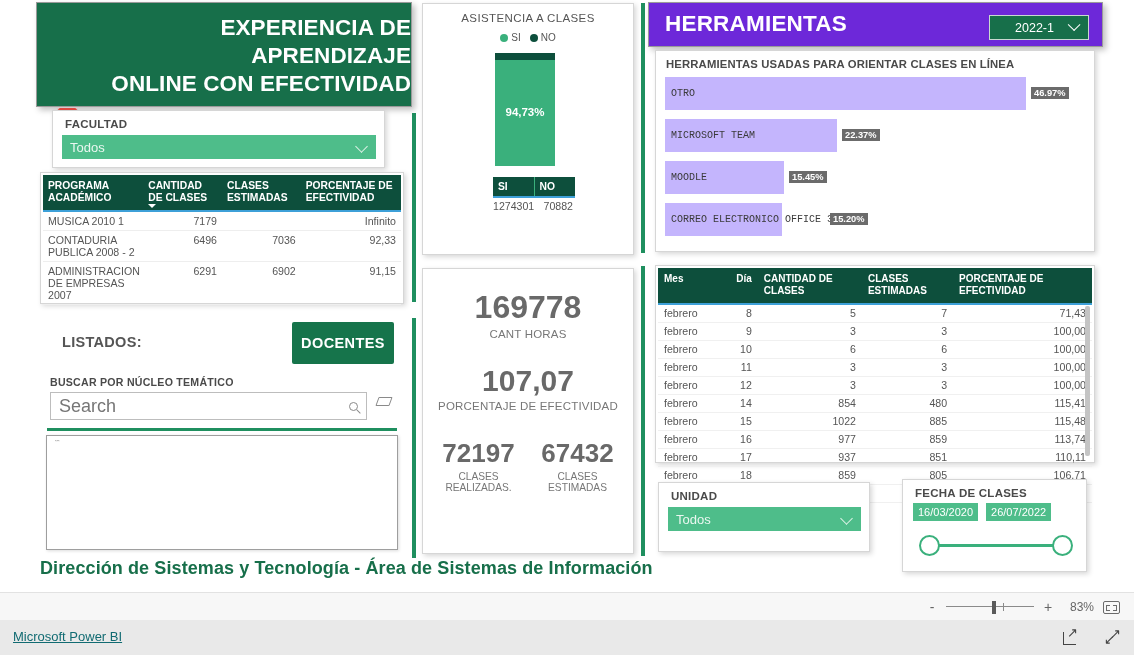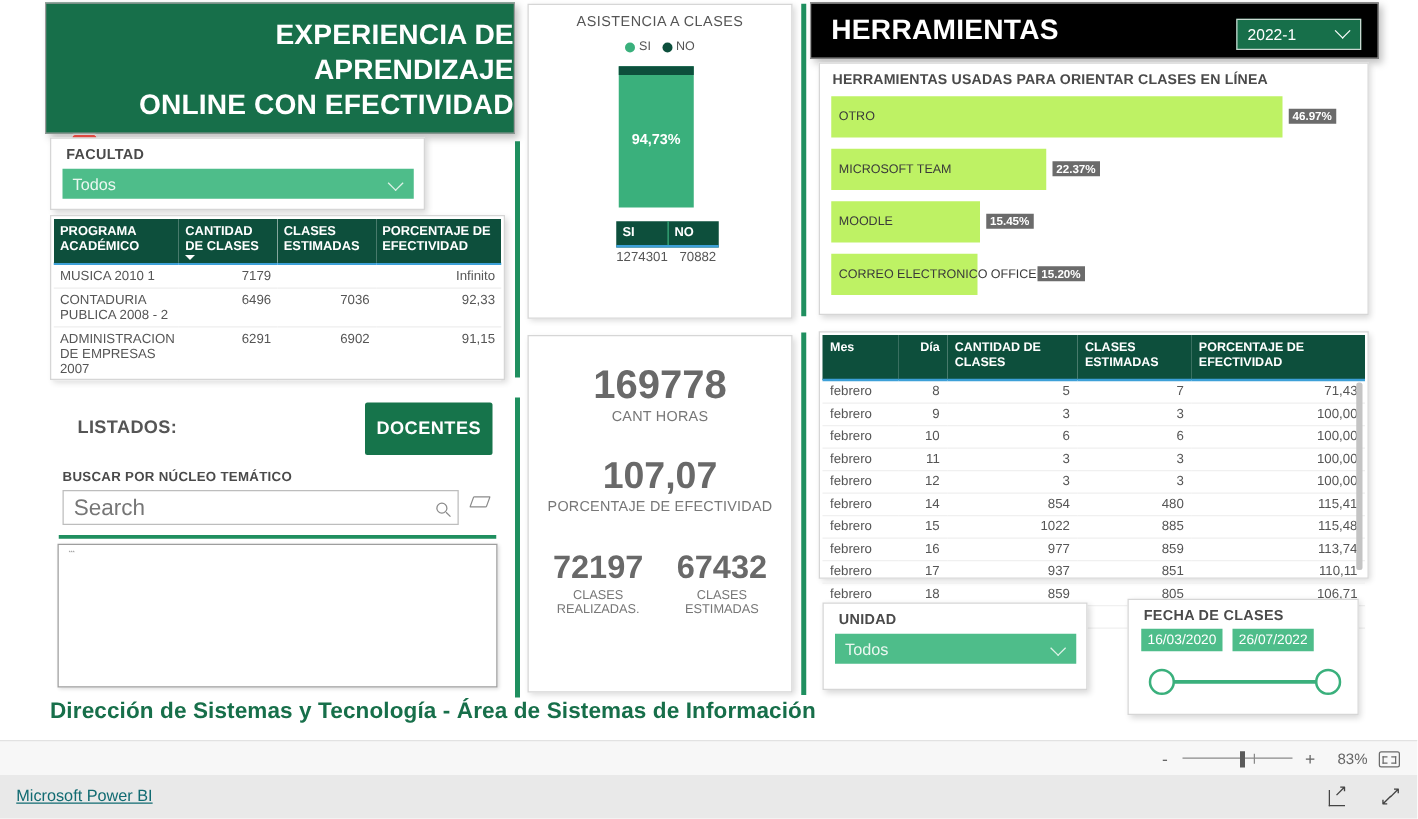--- a/index.html
+++ b/index.html
@@ -42,21 +42,21 @@
   }
   .cal-ico::after {
     content: ""; position: absolute; left: 2px; right: 2px; top: 9px; bottom: 2px;
     background:
       repeating-linear-gradient(to right,#b9b9b9 0 1px,transparent 1px 4.5px),
       repeating-linear-gradient(to bottom,#b9b9b9 0 1px,transparent 1px 4.5px);
   }
   .date-txt { color: #fff; font-size: 14.5px; font-weight: bold; }
 
   
-  #facultad-card { left: 40px; top: 110px; width: 300px; height: 58px; }
+  #facultad-card { left: 52px; top: 110px; width: 333px; height: 58px; }
   .slicer-label {
     font-size: 11.5px; font-weight: bold; color: #4a4a4a;
     letter-spacing: .25px; padding: 7px 0 0 12px;
   }
   .slicer-box {
     margin: 5px 8px 0 9px; height: 24px; background: #4ebd8a;
     display: flex; align-items: center; padding: 0 8px;
     position: relative;
   }
   .slicer-box .val { color: #eaf7f0; font-size: 13px; }
@@ -187,22 +187,23 @@
   .kpi-sub { text-align: center; font-size: 11.5px; color: #777; margin-top: 2px; letter-spacing: .2px; }
   #kpi2 { font-size: 30px; padding-top: 24px; }
   .kpi-row { display: flex; justify-content: space-around; margin-top: 26px; padding: 0 6px; }
   .kpi-cell { text-align: center; flex: 1; }
   .kpi-cell .v { font-size: 26px; font-weight: bold; color: #696969; }
   .kpi-cell .l { font-size: 10.2px; color: #777; margin-top: 2px; }
 
   
   #herr-banner {
     position: absolute; left: 648px; top: 2px; width: 455px; height: 45px;
-    background: #000000; border: 1px solid #9a9a9a;
+    background: #6d28d9; border: 1px solid #9a9a9a;
     box-shadow: 3px 3px 6px rgba(0,0,0,.25);
+    text-align: center;
   }
   #herr-title {
     position: absolute; left: 16px; top: 8px;
     color: #fff; font-size: 22.5px; font-weight: bold; letter-spacing: .2px;
   }
   #year-select {
     position: absolute; right: 13px; top: 12px; width: 100px; height: 25px;
     border: 1.4px solid #c9d8d1; background: #176f4a;
     display: flex; align-items: center; padding: 0 8px; cursor: pointer;
   }
@@ -214,21 +215,21 @@
 
   
   #herr-card { left: 655px; top: 50px; width: 440px; height: 202px; }
   #herr-sub {
     font-size: 11.3px; font-weight: bold; color: #4a4a4a;
     padding: 7px 0 0 10px; letter-spacing: .15px;
   }
   .bars { position: relative; margin-top: 7px; padding-left: 9px; }
   .bar-row { position: relative; height: 33px; margin-bottom: 9px; }
   .bar-fill {
-    height: 33px; background: #bef264; display: flex; align-items: center;
+    height: 33px; background: #c4b5fd; display: flex; align-items: center; font-family: Liberation Mono, monospace;
   }
   .bar-cat {
     font-size: 10px; color: #3a3a3a; padding-left: 6px; white-space: nowrap;
   }
   .bar-val {
     position: absolute; top: 10px; background: #6b6b6b; color: #fff;
     font-size: 9.3px; font-weight: bold; padding: 1px 3px; white-space: nowrap;
   }
 
   

